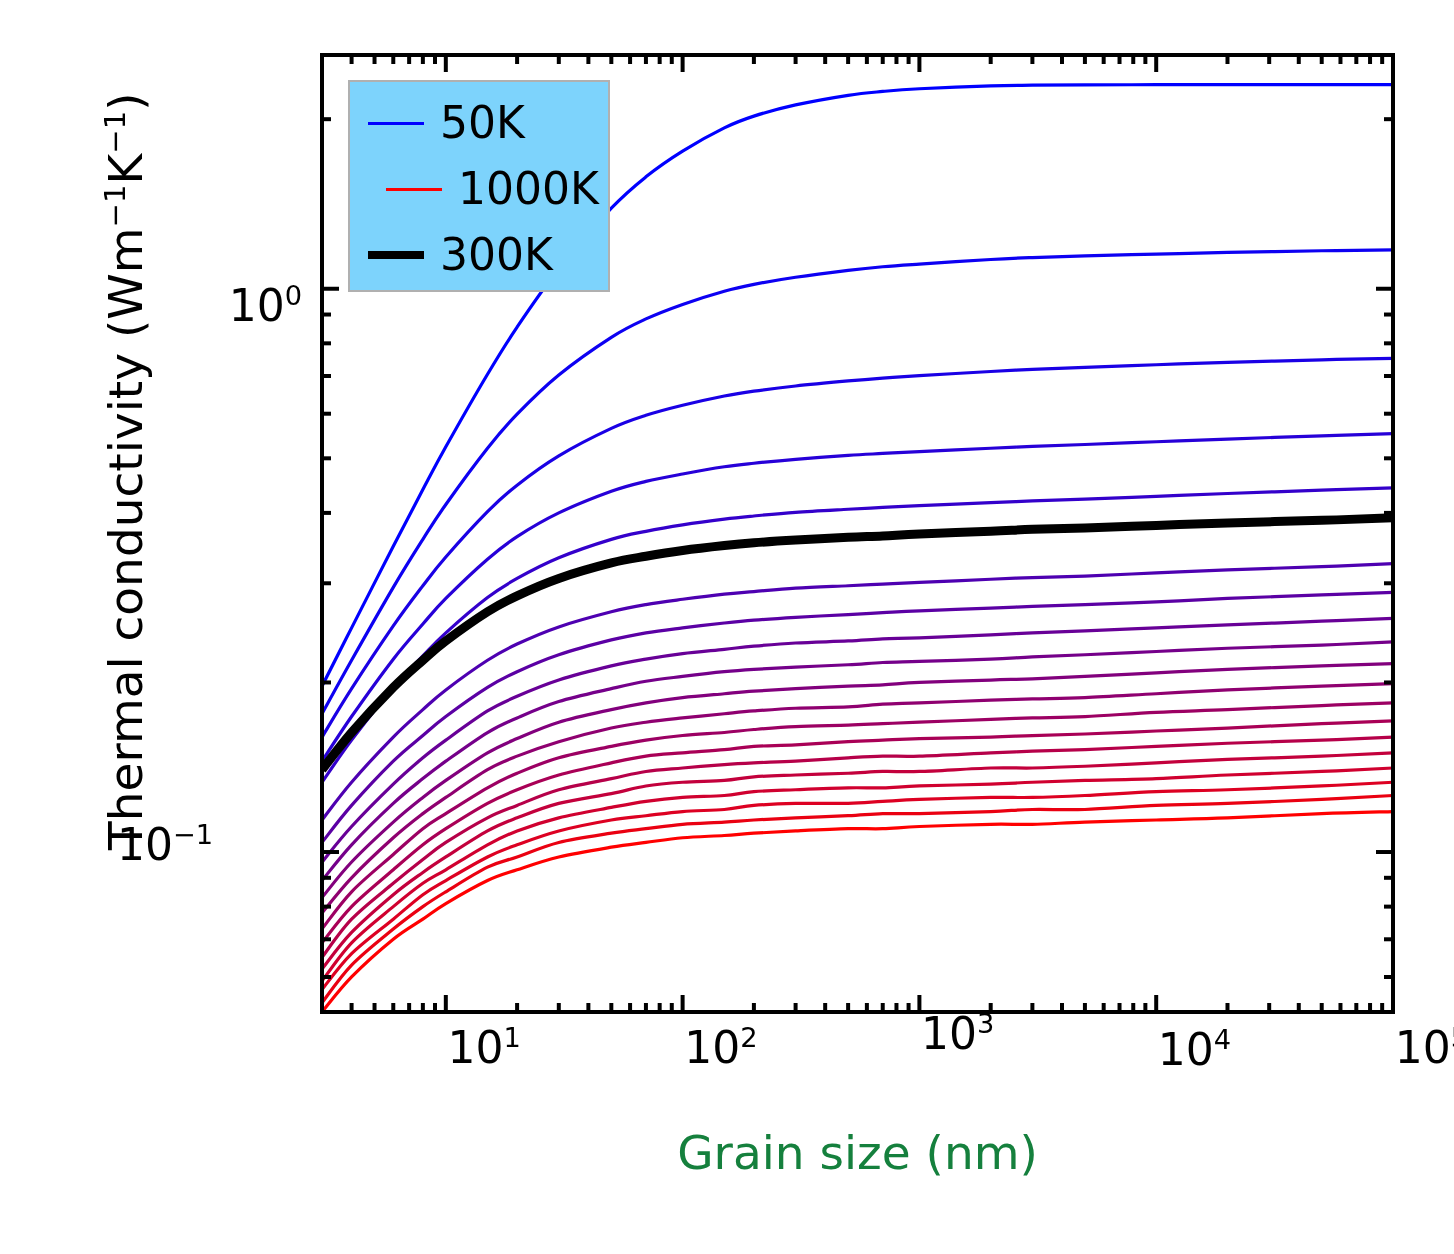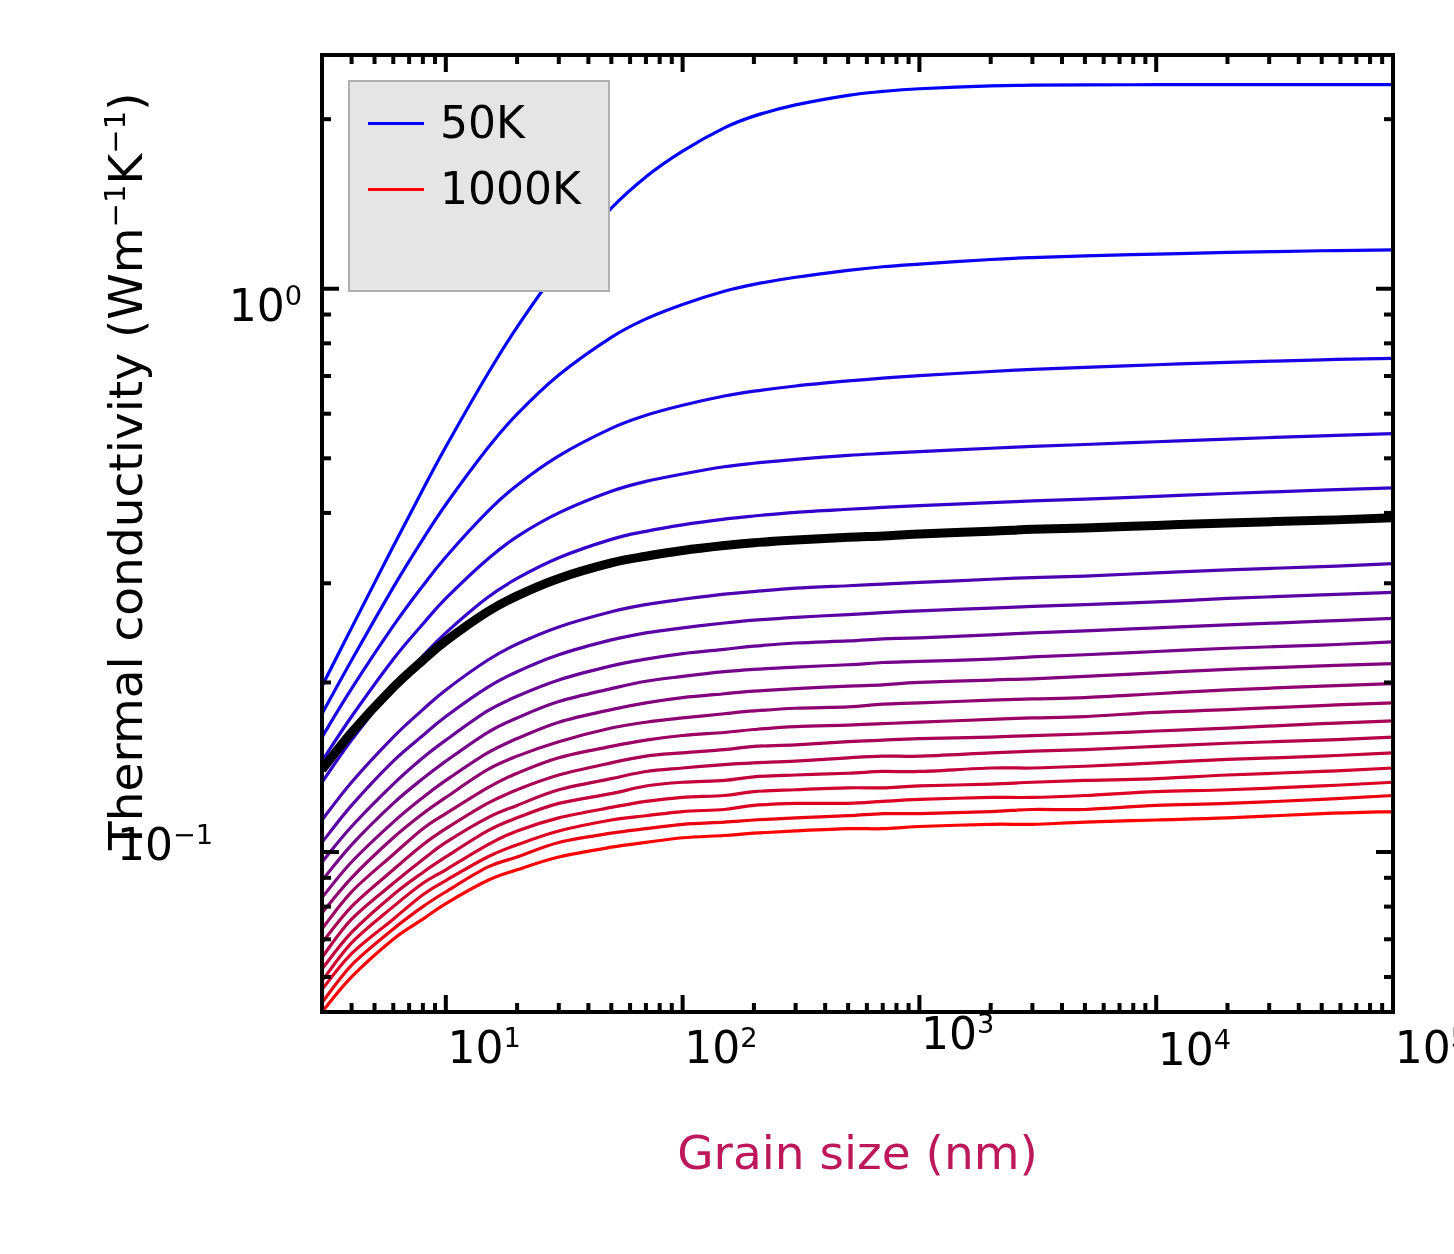--- a/index.html
+++ b/index.html
@@ -46,42 +46,42 @@
   }
   #xlabel-wrap {
     position: absolute;
     left: 322px;
     top: 1125px;
     width: 1071px;
     text-align: center;
   }
   #xlabel {
     font-size: 47px;
-    color: #be185d;
+    color: #15803d;
     white-space: nowrap;
   }
   sup, .sup {
     font-size: 0.62em;
     vertical-align: super;
     line-height: 0;
   }
   .ticklabel {
     position: absolute;
     font-size: 44px;
     color: #000;
     white-space: nowrap;
     text-align: right;
   }
   .legend-box {
     position: absolute;
     left: 348px;
     top: 80px;
     width: 262px;
     height: 212px;
-    background: #e5e5e5;
+    background: #7dd3fc;
     border: 2px solid #b0b0b0;
     box-sizing: border-box;
   }
   .legend-row {
     position: absolute;
     left: 0;
     width: 100%;
     height: 70px;
     display: flex;
     align-items: center;
@@ -276,19 +276,23 @@
       <div class="ticklabel" style="left: 1318px; top: 1022px; width: 150px;"><span>10</span><span class="sup">5</span></div>
       <div class="ticklabel" style="left: 117px; top: 255.747px; width: 185px; text-align: right; margin-top: 24px;"><span>10</span><span class="sup">0</span></div>
       <div class="ticklabel" style="left: 117px; top: 819.03px; width: 185px; text-align: left;"><span>10</span><span class="sup">−1</span></div>
     </div>
 
   <div class="legend-box">
     <div class="legend-row" id="legend-row-0" style="top:6px;">
       <span class="legend-swatch" style="border-top-color: rgb(0, 0, 255); border-top-width: 3px;"></span>
       <span class="legend-text">50K</span>
     </div>
-    <div class="legend-row" id="legend-row-1" style="top:72px;">
+    <div class="legend-row" id="legend-row-1" style="top:72px;margin-left:18px;">
       <span class="legend-swatch" style="border-top-color: rgb(255, 0, 0); border-top-width: 3px;"></span>
       <span class="legend-text">1000K</span>
     </div>
+    <div class="legend-row" id="legend-row-2" style="top:138px;">
+      <span class="legend-swatch" style="border-top-color: rgb(0, 0, 0); border-top-width: 8px;"></span>
+      <span class="legend-text">300K</span>
+    </div>
   </div>
 
 </div>
 
 </body></html>

